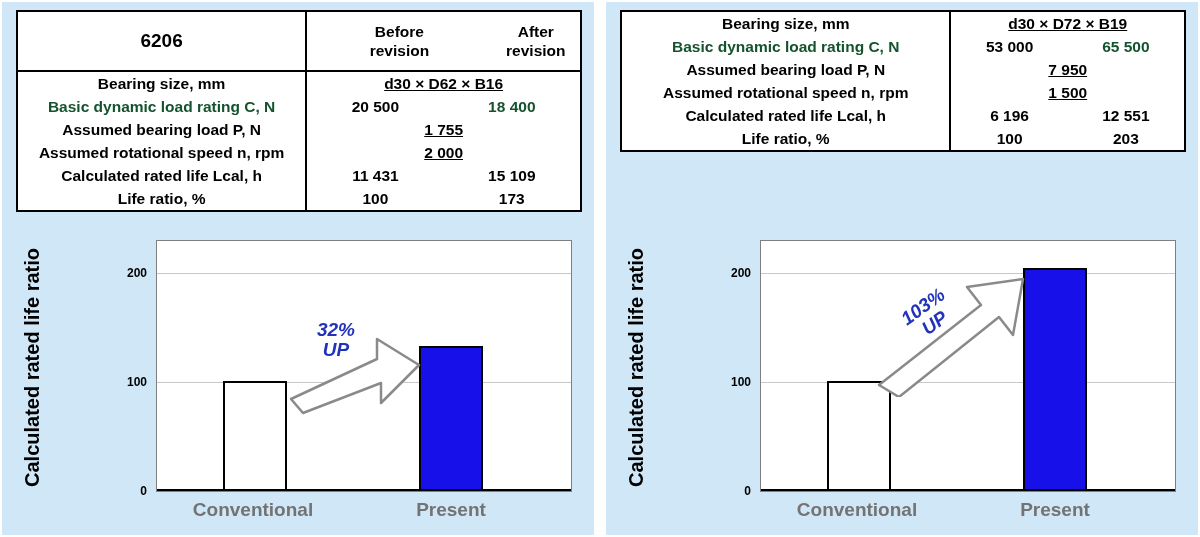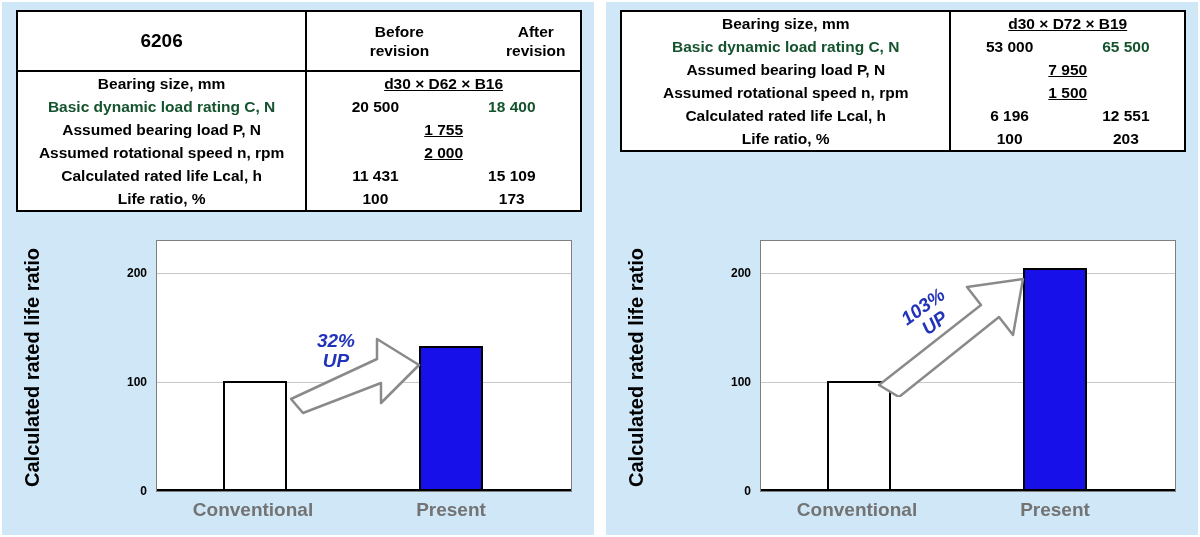--- a/index.html
+++ b/index.html
@@ -186,21 +186,21 @@
         <div class="ytick" style="top:32px;">200</div>
         <div class="ytick" style="top:141px;">100</div>
         <div class="ytick" style="top:250px;">0</div>
 
         <div class="bar" style="left:66px;width:64px;height:110px;background:#ffffff;"></div>
         <div class="bar" style="left:262px;width:64px;height:145px;background:#1810e8;"></div>
 
         <svg class="arrow-svg" style="left:128px;top:84px;width:140px;height:90px;" viewBox="0 0 140 90">
           <polygon points="6,74 92,34 92,14 134,40 96,78 96,58 18,88" fill="#ffffff" stroke="#8a8a8a" stroke-width="2.5" stroke-linejoin="round"></polygon>
         </svg>
-        <div class="uptext" style="left:136px;top:90px;width:86px;">
+        <div class="uptext" style="left:136px;top:79px;width:86px;">
           <div>32%</div>
           <div>UP</div>
         </div>
 
         <div class="xtick" style="left:-8px;width:208px;">Conventional</div>
         <div class="xtick" style="left:190px;width:208px;">Present</div>
       </div>
     </div>
   </div>
 

